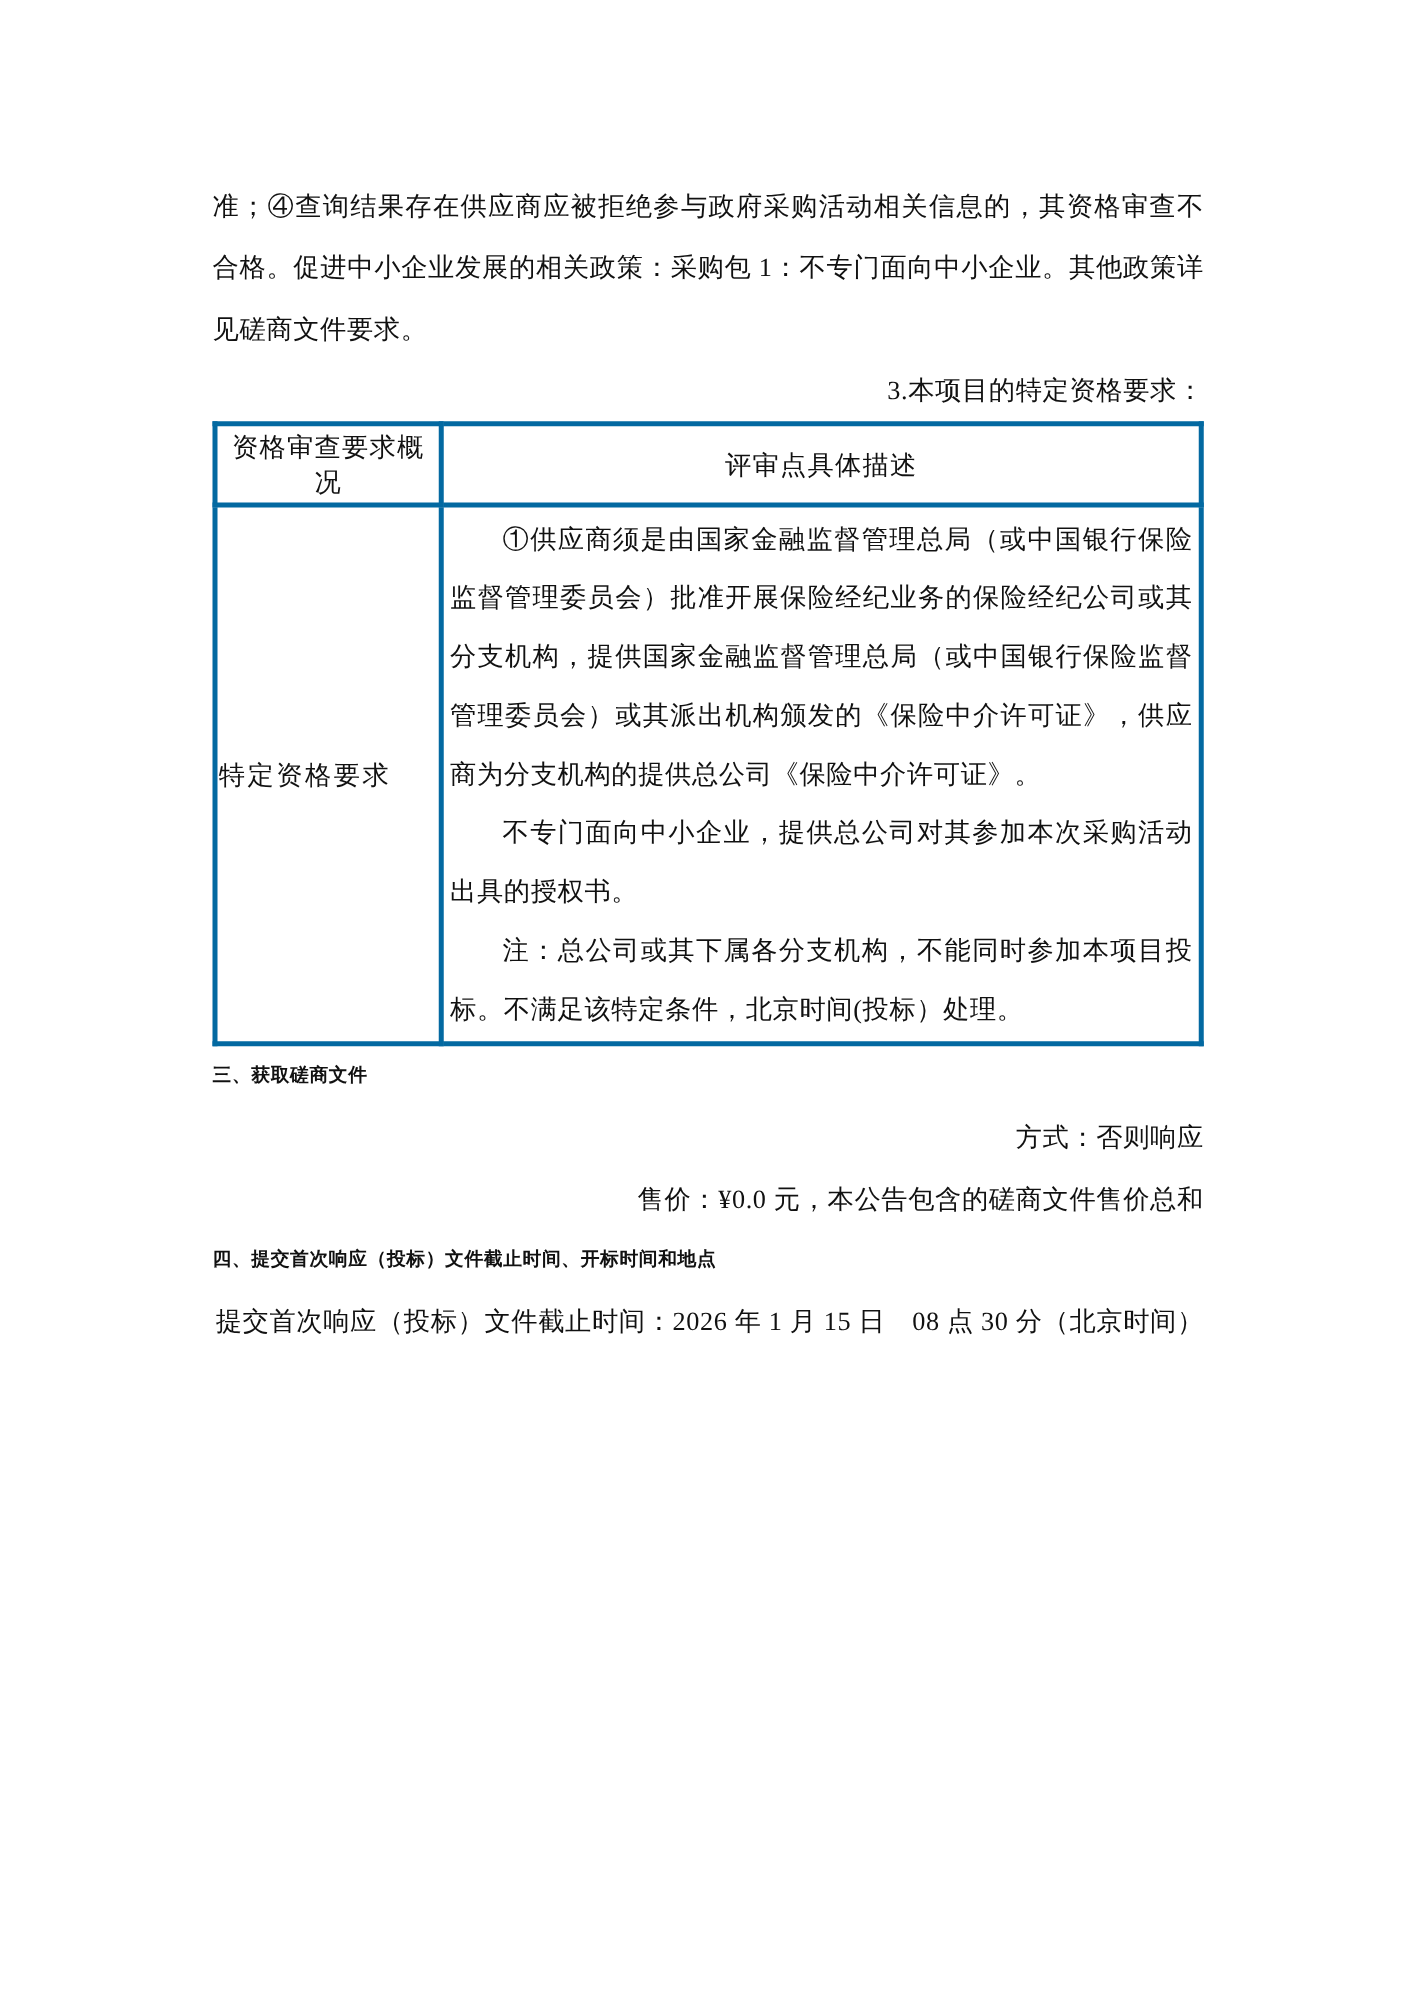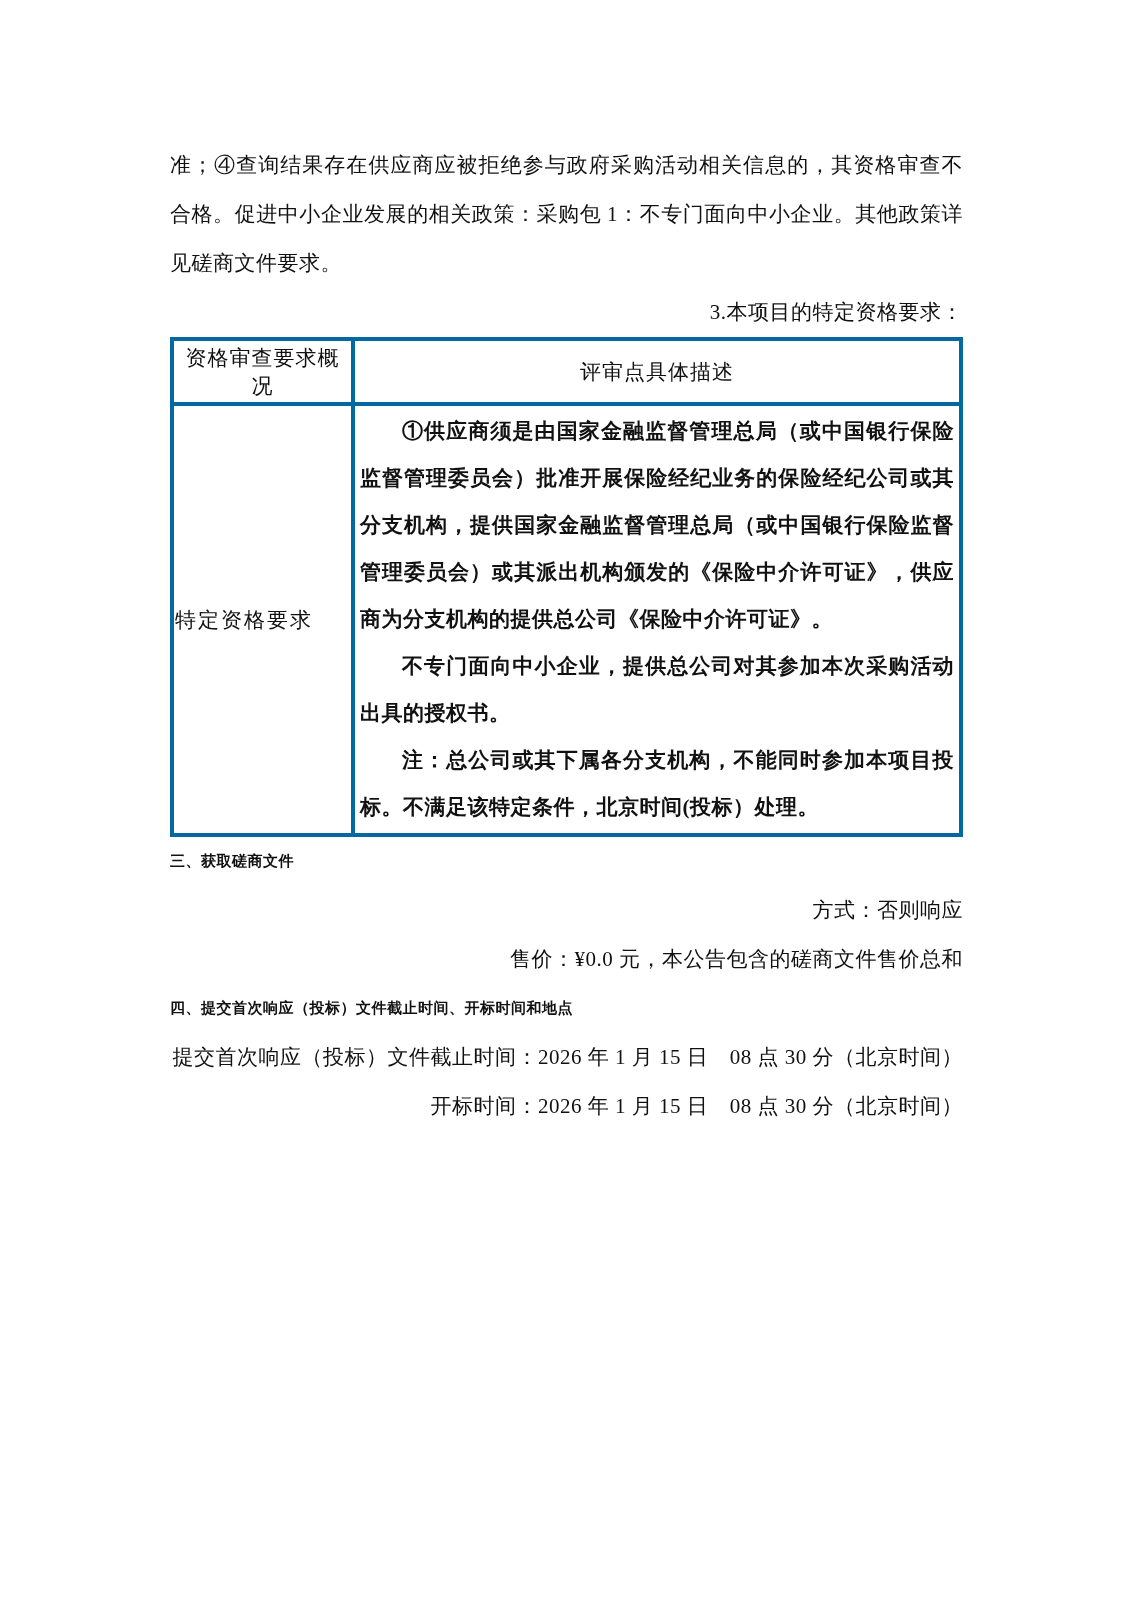--- a/index.html
+++ b/index.html
@@ -64,21 +64,20 @@
     padding: 2px 5px;
     vertical-align: top;
   }
   td.detail-cell p {
     margin: 0;
     line-height: 47px;
     text-align: justify;
     text-indent: 42px;
     letter-spacing: 0.5px;
     word-break: break-word;
-    font-weight: bold;
   }
 </style>
 </head>
 <body>
 
 <div class="page">
   <div class="content">
 
     <p class="doc">准；④查询结果存在供应商应被拒绝参与政府采购活动相关信息的，其资格审查不合格。促进中小企业发展的相关政策：采购包 1：不专门面向中小企业。其他政策详见磋商文件要求。</p>
 
@@ -106,16 +105,15 @@
         </tr>
       </tbody>
     </table>
 
     <h3 class="doc-heading">三、获取磋商文件</h3>
     <p class="doc noj">方式：否则响应</p>
     <p class="doc noj">售价：¥0.0 元，本公告包含的磋商文件售价总和</p>
 
     <h3 class="doc-heading">四、提交首次响应（投标）文件截止时间、开标时间和地点</h3>
     <p class="doc noj">提交首次响应（投标）文件截止时间：2026 年 1 月 15 日　08 点 30 分（北京时间）</p>
-    <p class="doc noj">开标时间：2026 年 1 月 15 日　08 点 30 分（北京时间）</p>
 
   </div>
 </div>
 
 </body></html>

